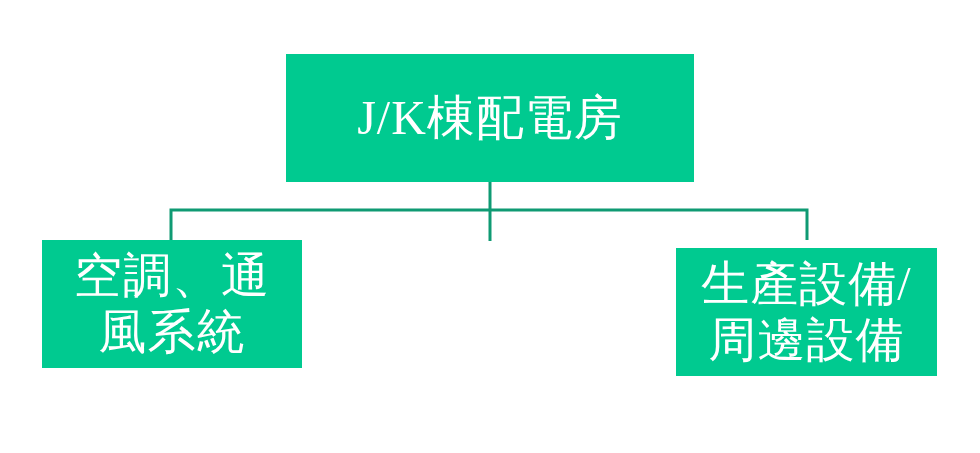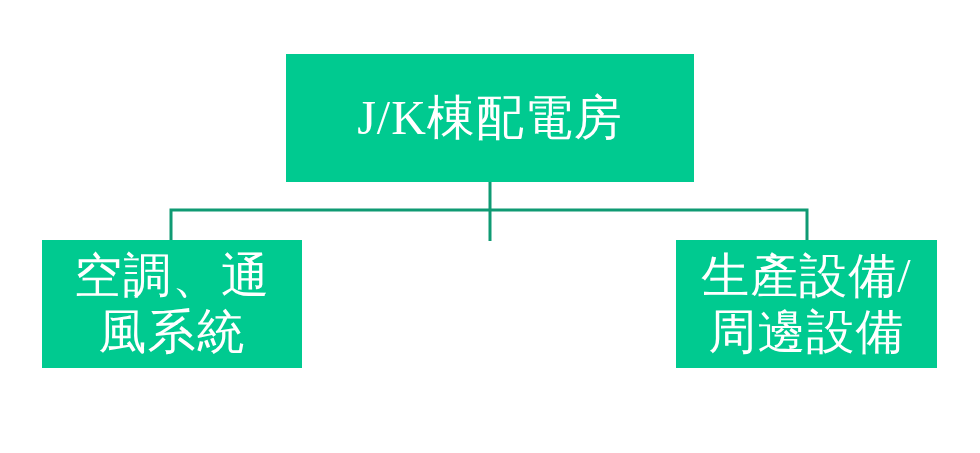--- a/index.html
+++ b/index.html
@@ -40,21 +40,21 @@
   }
   .node .label {
     font-size: 48px;
     line-height: 1.17;
     white-space: pre-line;
     letter-spacing: 1px;
   }
   .node-root  { left: 286px; top: 54px;  width: 408px; height: 128px; }
   .node-hvac  { left: 42px;  top: 240px; width: 260px; height: 128px; }
   .node-light { left: 361px; top: 241px; width: 258px; height: 127px; }
-  .node-prod  { left: 676px; top: 240px; width: 261px; height: 128px; }
+  .node-prod  { left: 676px; top: 248px; width: 261px; height: 128px; }
 </style>
 </head>
 <body>
 
 <div class="canvas" style="--background: #FFFFFF; --box-fill: #00CA90; --connector: #0F9A73; --text: #FFFFFF;">
 
   <svg class="connectors" viewBox="0 0 980 453" xmlns="http://www.w3.org/2000/svg">
     <path d="M490 182 V241"></path>
     <path d="M171 240 V210 H807 V240"></path>
   </svg>

